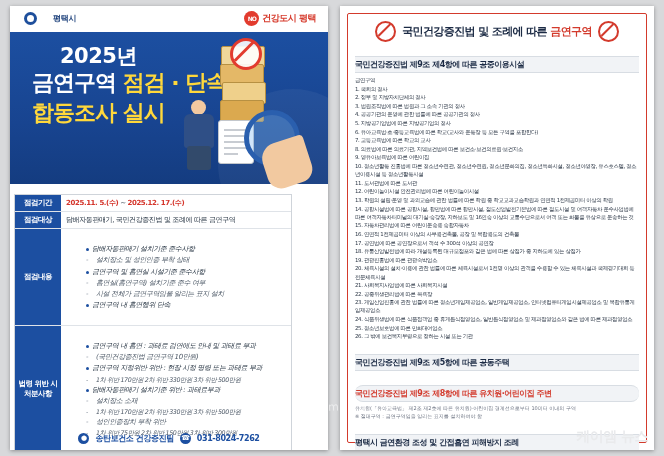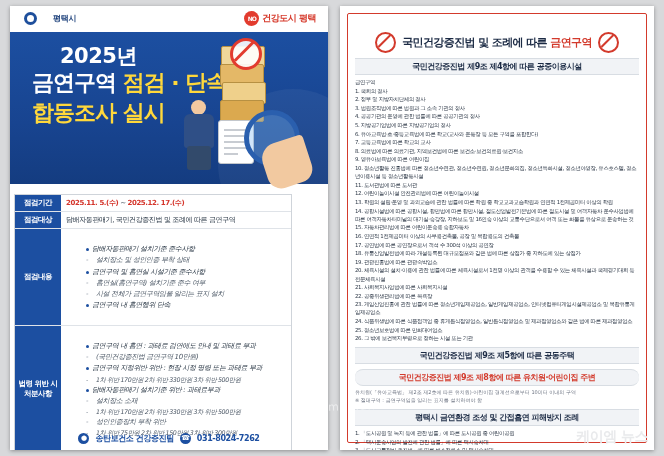--- a/index.html
+++ b/index.html
@@ -99,32 +99,32 @@
     display:flex;align-items:center;justify-content:center;gap:6px;
     font-size:8px;color:#1c4fa1;font-weight:bold;letter-spacing:-.4px;
   }
   .pl-foot .dot{width:11px;height:11px;border-radius:50%;background:#1c4fa1;color:#fff;font-size:7px;line-height:11px;text-align:center;}
 
   
   .poster-right{
     position:absolute;left:340px;top:6px;width:314px;height:444px;
     background:#ffffff;box-shadow:0 1px 4px rgba(0,0,0,.35);overflow:hidden;
   }
-  .pr-inner{position:absolute;inset:7px;border:1.5px solid #d33a2c;border-radius:2px;padding:16px 7px;box-sizing:border-box;}
+  .pr-inner{position:absolute;inset:7px;border:1.5px solid #d33a2c;border-radius:2px;padding:5px 7px;box-sizing:border-box;}
   .pr-head{display:flex;align-items:center;justify-content:center;gap:6px;margin-top:2px;}
   .pr-head .icon{
     width:17px;height:17px;border-radius:50%;border:2.2px solid #d33a2c;position:relative;flex:0 0 17px;
   }
   .pr-head .icon:after{content:"";position:absolute;left:-1px;top:6px;width:17px;height:2.2px;background:#d33a2c;transform:rotate(-45deg);}
   .pr-title{font-size:11px;font-weight:bold;color:#1b2a44;letter-spacing:-.6px;}
   .pr-title .red{color:#d33a2c;}
   .sec-title{
-    text-align:center;font-size:8px;font-weight:bold;color:#1b2a44;
+    text-align:left;font-size:8px;font-weight:bold;color:#1b2a44;
     background:#f1f3f6;border-top:1px solid #d8dde3;border-bottom:1px solid #d8dde3;
-    padding:2px 0;margin:5px 0 3px;letter-spacing:-.5px;
+    padding:2px 0;margin:14px 0 3px;letter-spacing:-.5px;
   }
   .sec-title.red{color:#d33a2c;border-radius:8px;}
   .lines{font-size:5.4px;color:#2c3746;line-height:1.5;letter-spacing:-.35px;}
   .lines div{margin-bottom:.5px;}
   .pr-fine{font-size:5px;color:#6b7280;line-height:1.45;}
   .kim{
     position:absolute;right:6px;bottom:4px;font-size:14px;font-weight:bold;color:#e9eaec;letter-spacing:-.5px;
   }
   .wm{
     position:absolute;left:300px;top:400px;font-size:11px;color:rgba(255,255,255,.55);

